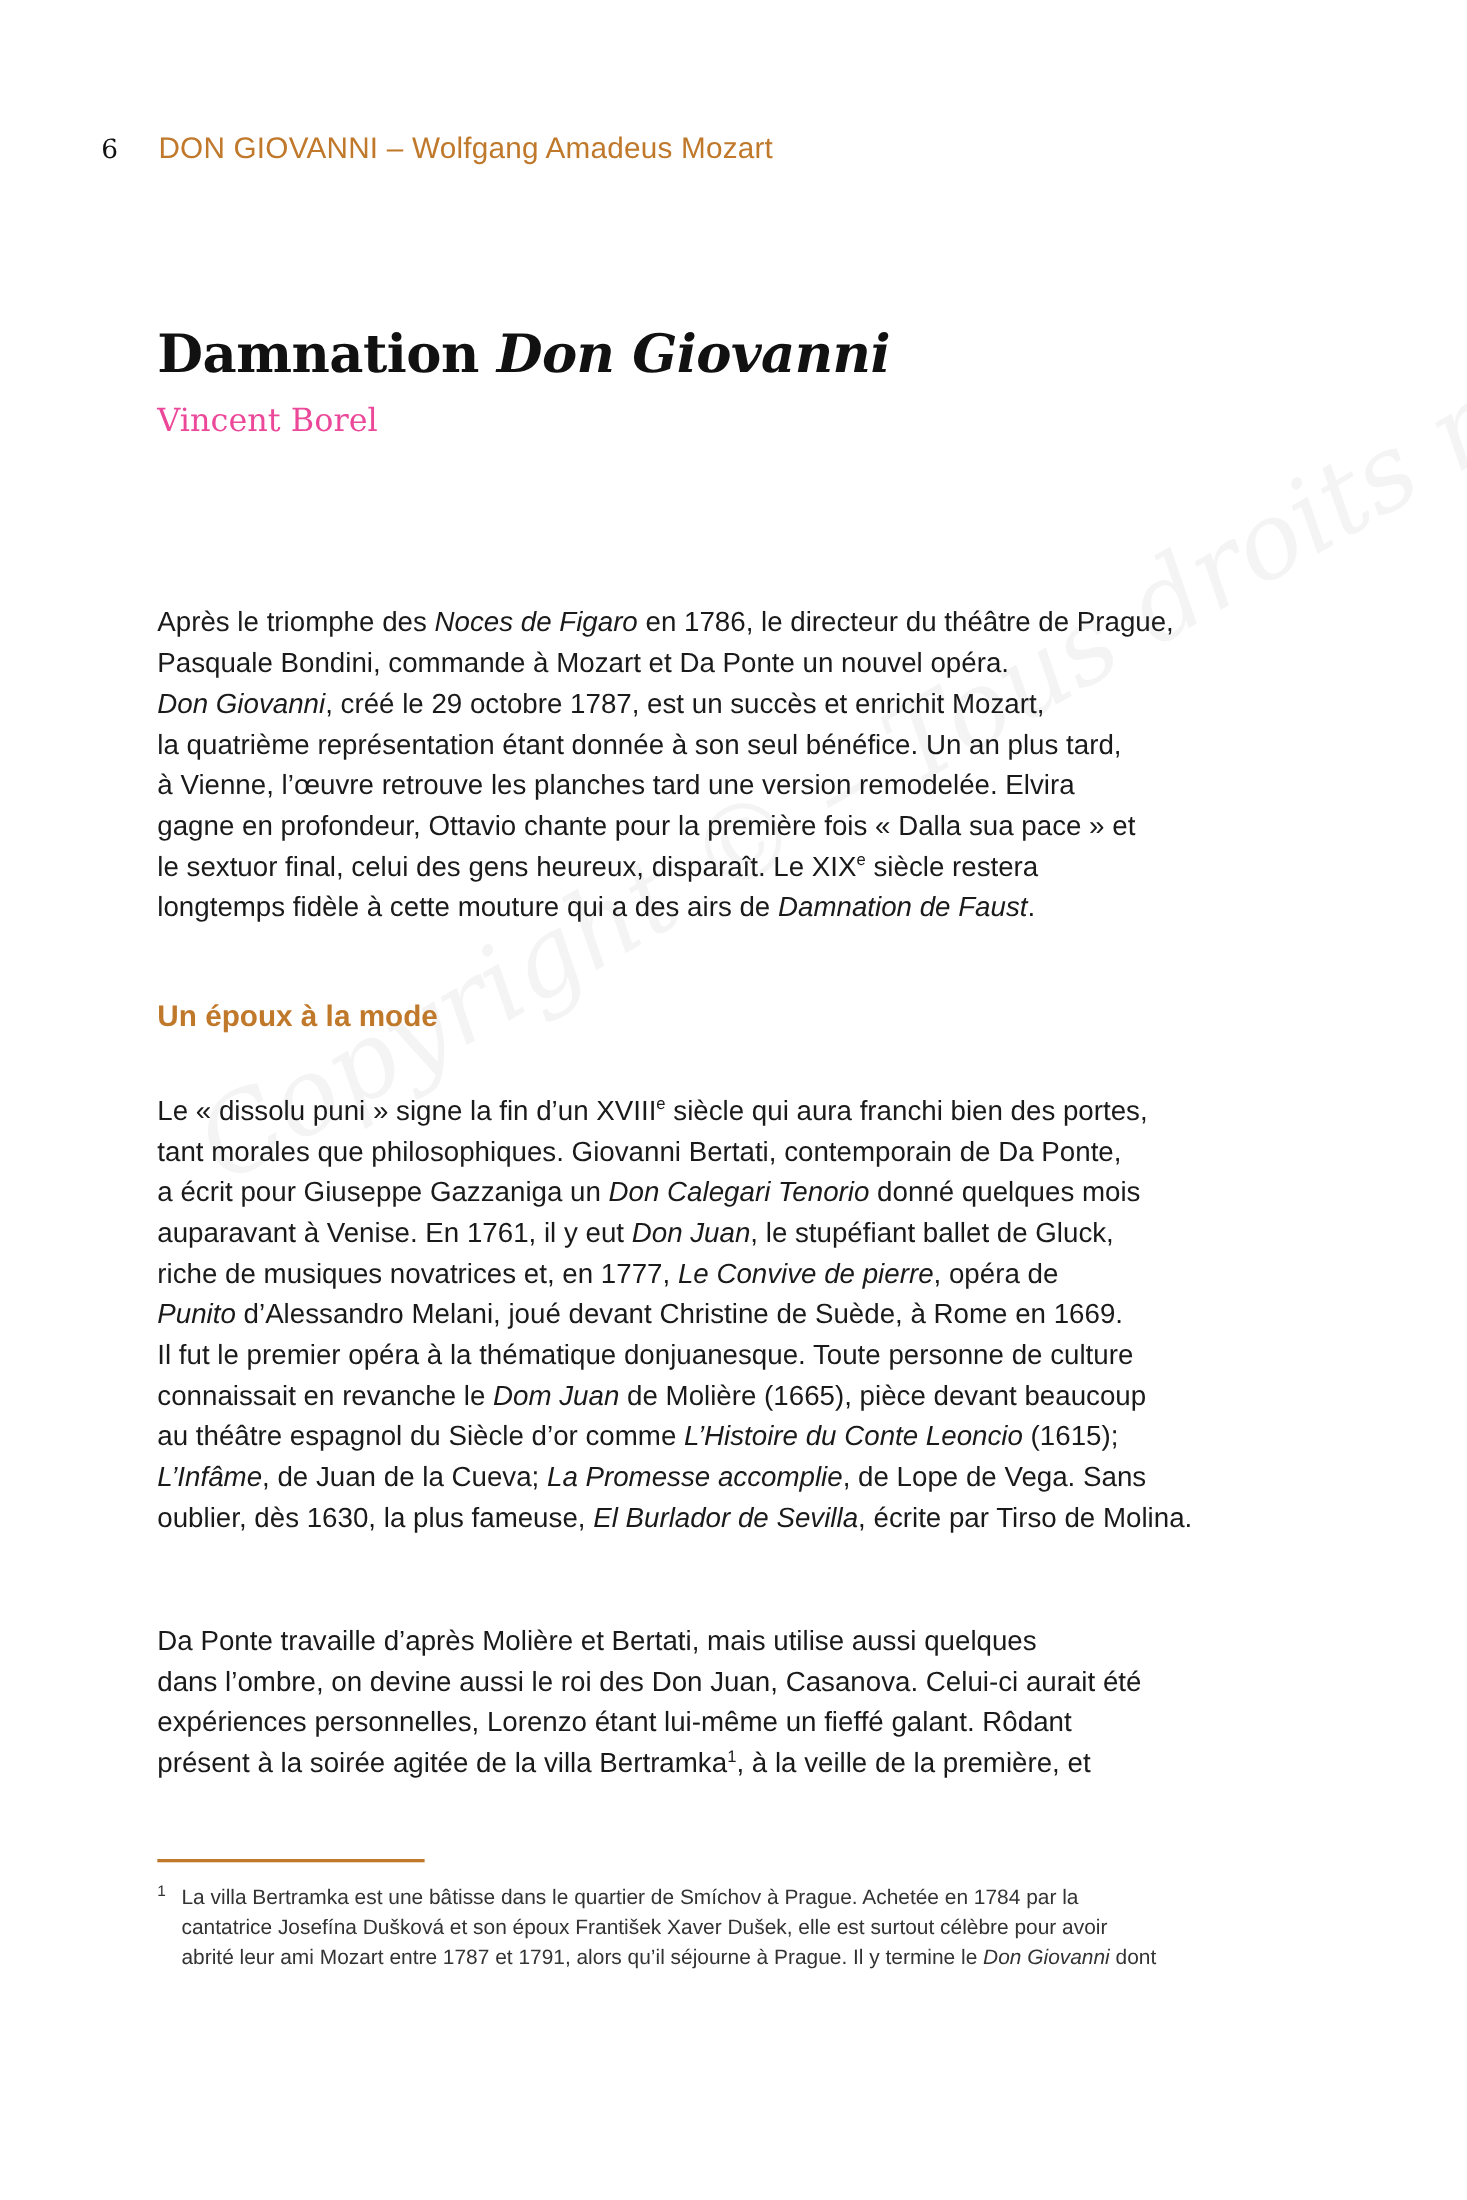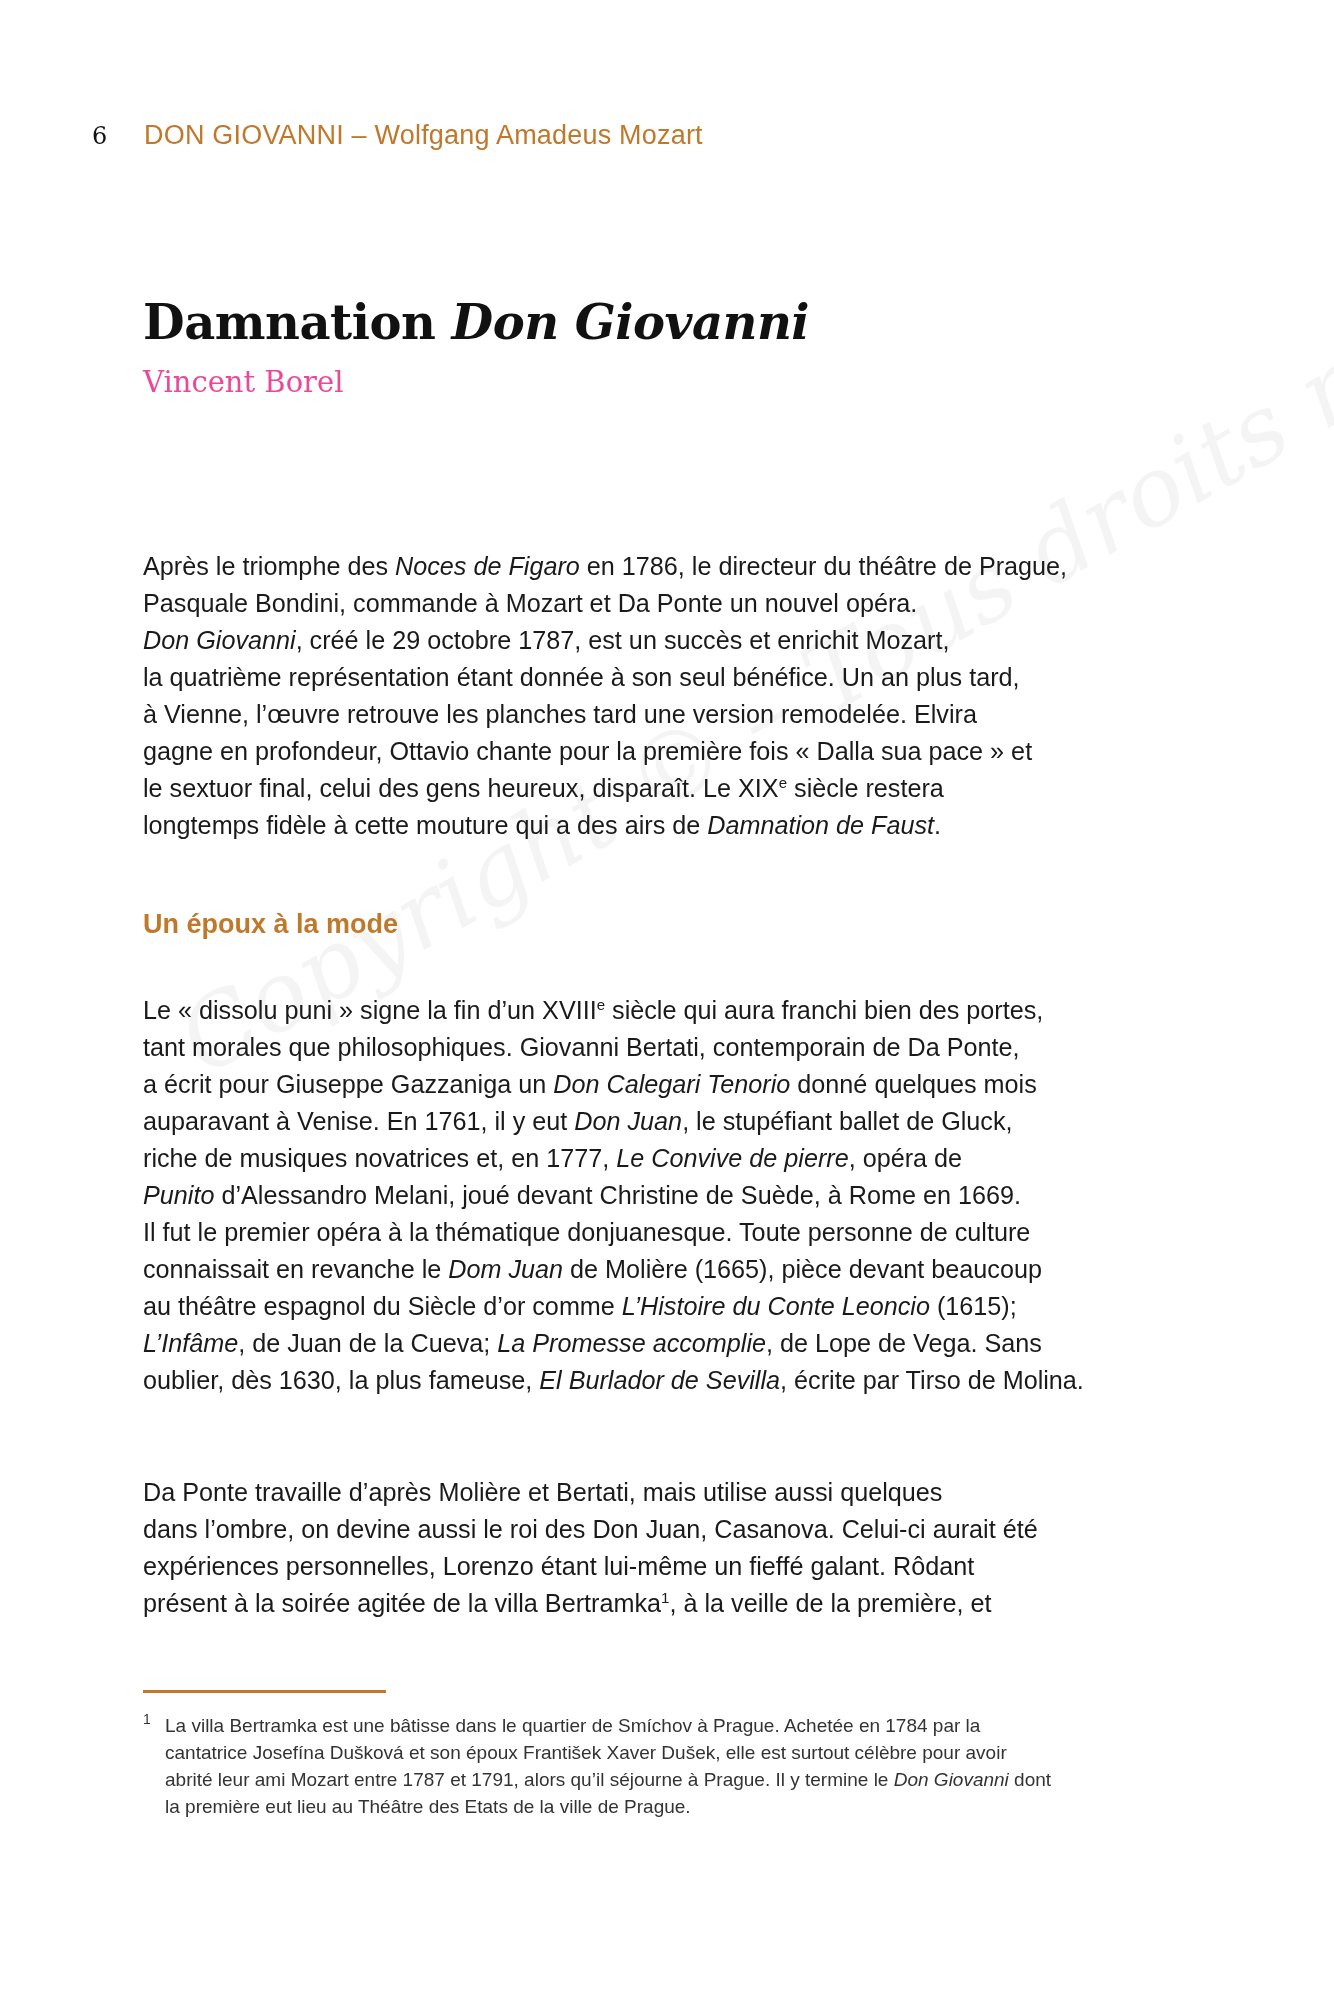--- a/index.html
+++ b/index.html
@@ -114,15 +114,14 @@
 </div>
 
 <div class="fn-rule"></div>
 
 <div class="footnote">
   <span class="fn-mark">1</span>
   <div class="fn-text">
       <span class="line">La villa Bertramka est une bâtisse dans le quartier de Smíchov à Prague. Achetée en 1784 par la</span>
       <span class="line">cantatrice Josefína Dušková et son époux František Xaver Dušek, elle est surtout célèbre pour avoir</span>
       <span class="line">abrité leur ami Mozart entre 1787 et 1791, alors qu’il séjourne à Prague. Il y termine le <em>Don Giovanni</em> dont</span>
-      <span class="line">la première eut lieu au Théâtre des Etats de la ville de Prague.</span>
     </div>
 </div>
 
 </body></html>

